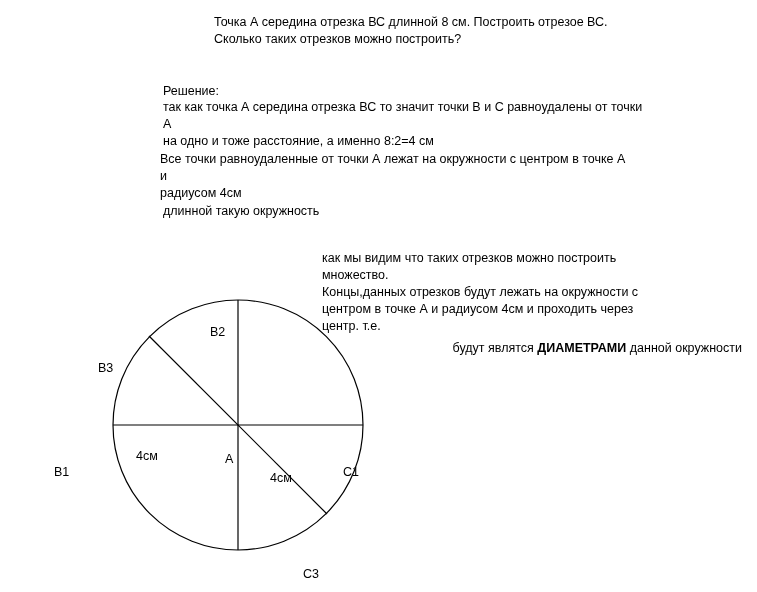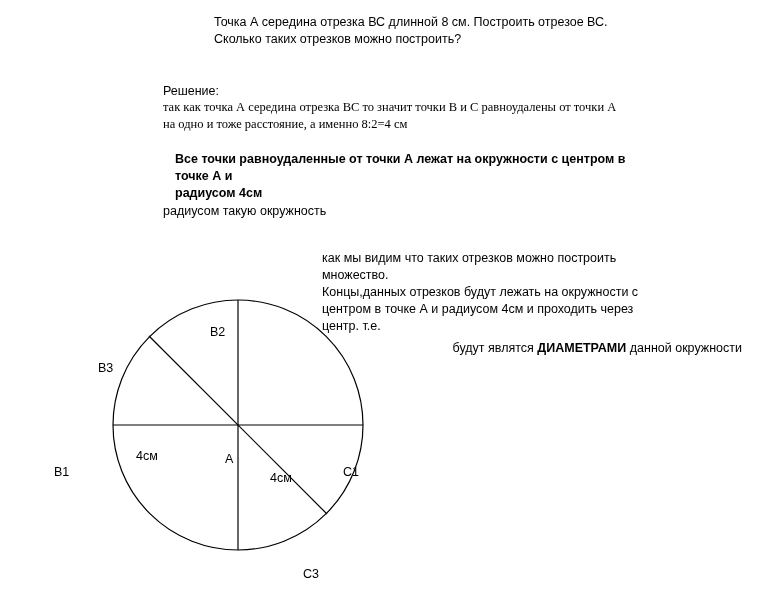--- a/index.html
+++ b/index.html
@@ -30,27 +30,25 @@
   }
   #solution-label {
     left: 163px;
     top: 83px;
     text-align: center;
   }
   #solution-para-1 {
     left: 163px;
     top: 99px;
     width: 480px;
-    font-family: Liberation Serif, serif;
   }
   #solution-para-2 {
-    left: 175px;
+    left: 160px;
     top: 151px;
     width: 470px;
-    font-weight: bold;
   }
   #solution-para-3 {
     left: 163px;
     top: 203px;
     width: 300px;
   }
   #conclusion-para {
     left: 322px;
     top: 250px;
     width: 420px;
@@ -94,21 +92,21 @@
 <body>
 
 <div class="txt" id="problem-statement">Точка А середина отрезка ВС длинной 8 см. Построить отрезое ВС.
 Сколько таких отрезков можно построить?</div>
 
 <div class="txt" id="solution-label">Решение:</div>
 <div class="txt" id="solution-para-1">так как точка А середина отрезка ВС то значит точки В и С равноудалены от точки А
 на одно и тоже расстояние, а именно 8:2=4 см</div>
 <div class="txt" id="solution-para-2">Все точки равноудаленные от точки А лежат на окружности с центром в точке А и
 радиусом 4см</div>
-<div class="txt" id="solution-para-3">радиусом такую окружность</div>
+<div class="txt" id="solution-para-3">длинной такую окружность</div>
 
 <div class="txt" id="conclusion-para">как мы видим что таких отрезков можно построить
 множество.
 Концы,данных отрезков будут лежать на окружности с
 центром в точке А и радиусом 4см и проходить через
 центр. т.е.</div>
 <div class="txt" id="conclusion-final"><span>будут являтся </span><b>ДИАМЕТРАМИ</b><span> данной окружности</span></div>
 
 <div id="diagram">
   <svg width="340" height="315" viewBox="0 0 340 315">

